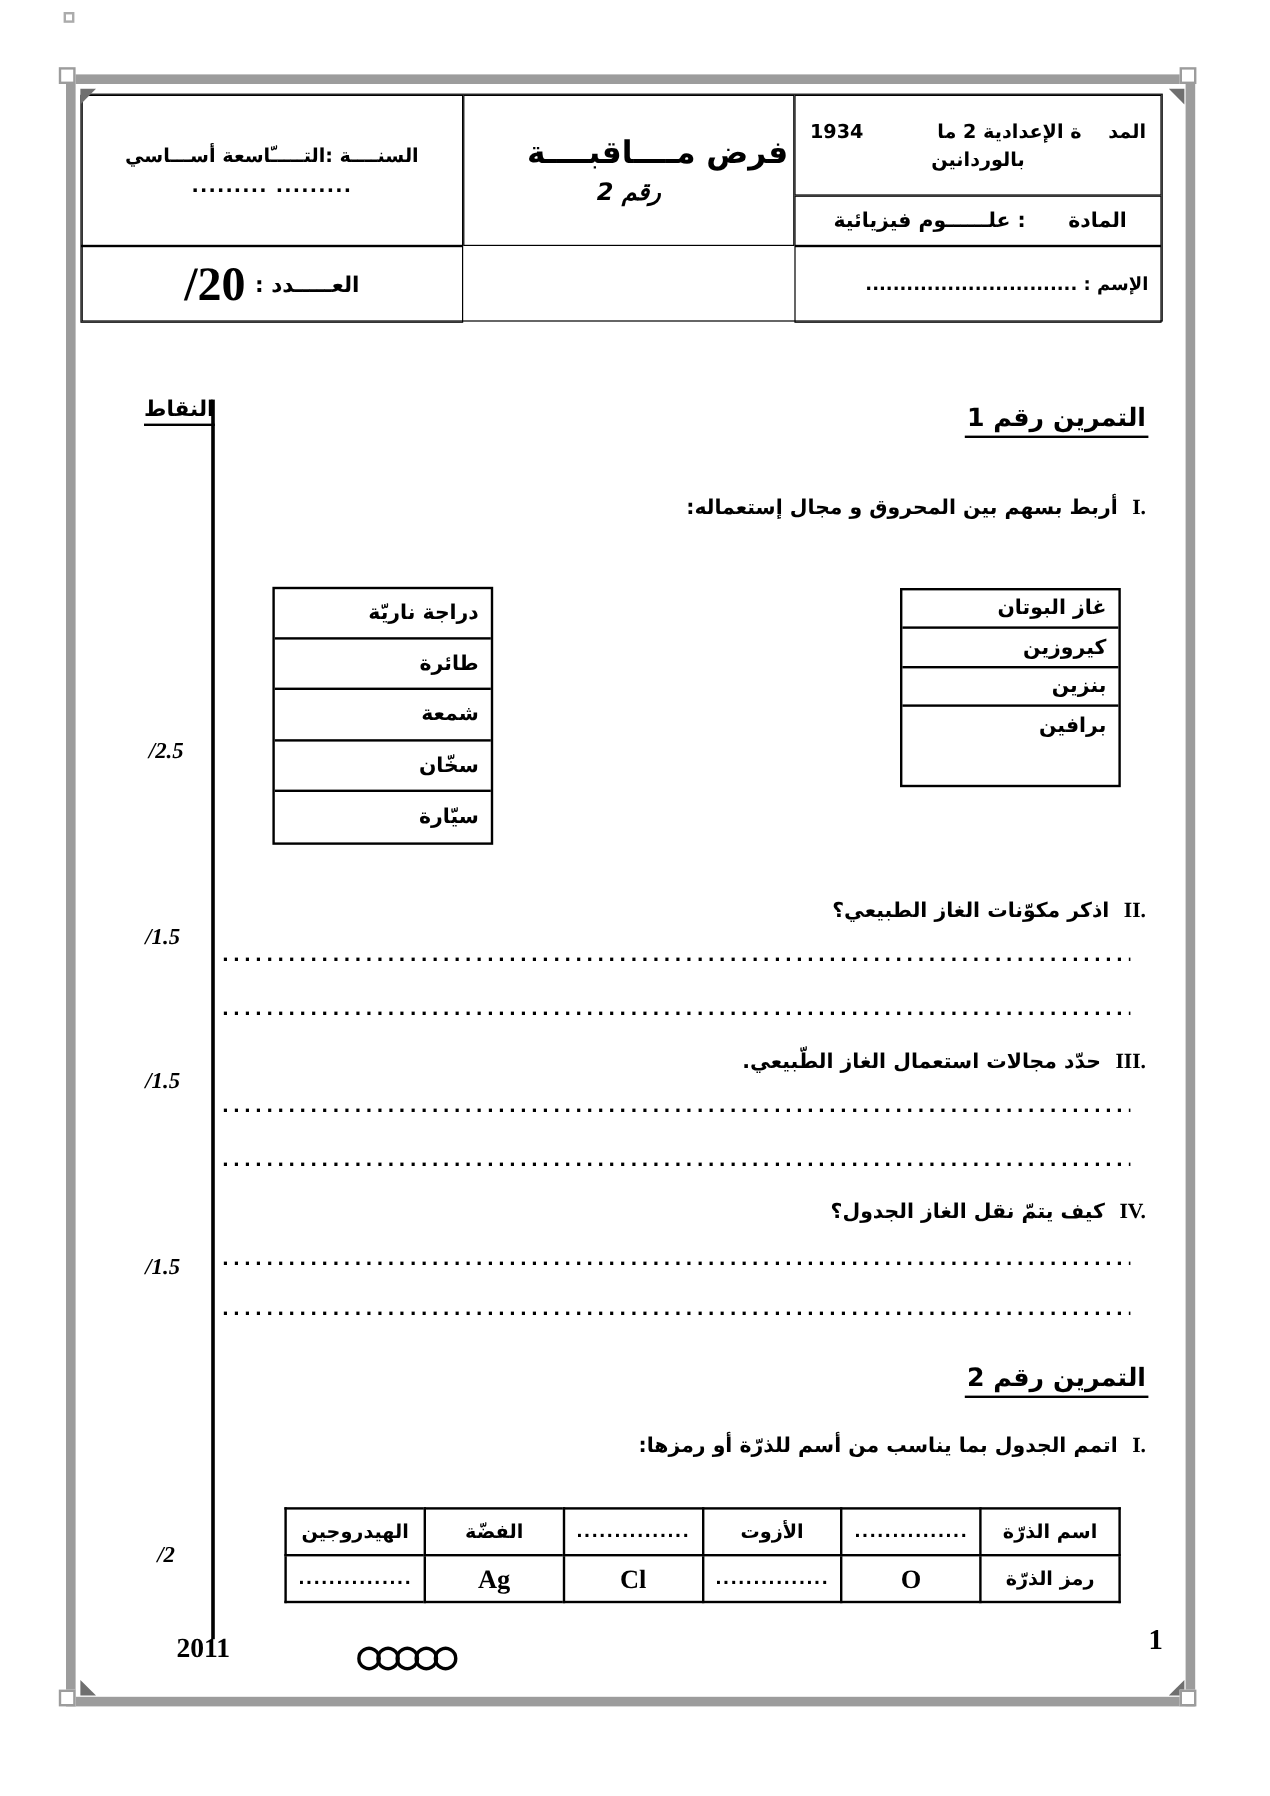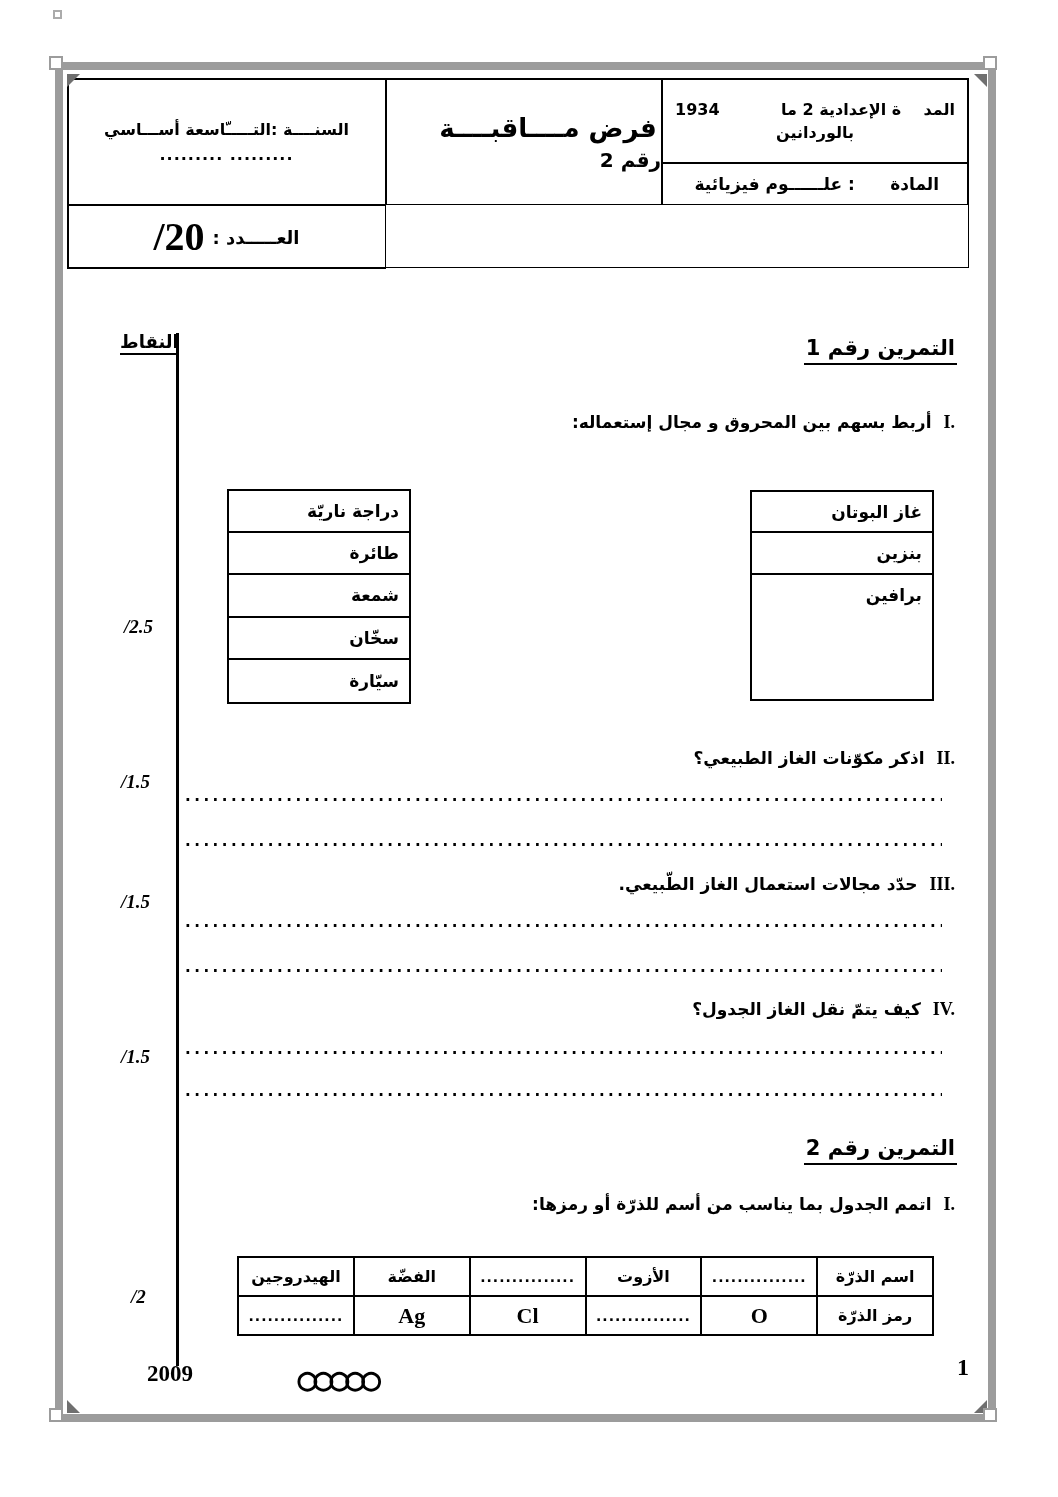--- a/index.html
+++ b/index.html
@@ -28,21 +28,21 @@
     grid-template-columns:306px 276px 319px;
     grid-template-rows:84px 42px 64px;
     border:1px solid #000;
   }
   .hcell { border:1px solid #000; display:flex; flex-direction:column; justify-content:center; font-weight:bold; }
   .school-line1 { display:flex; direction:rtl; justify-content:space-between; padding:0 12px; font-size:16px; }
   .school-city  { text-align:center; font-size:16px; margin-top:4px; }
   .subject { text-align:right; padding-right:28px; font-size:17px; }
   .fieldline { text-align:right; padding-right:10px; font-size:15px; }
   .ttl1 { text-align:center; font-size:26px; letter-spacing:1px;padding-left:48px; }
-  .ttl2 { font-size:20px; margin-top:5px; }
+  .ttl2 { text-align:center; font-size:20px; margin-top:5px;font-style:italic; }
   .yearline { text-align:center; font-size:16px; }
   .yeardots { text-align:center; font-size:16px; margin-top:6px; letter-spacing:1px; }
   .gradewrap { display:flex; direction:rtl; justify-content:center; align-items:center; gap:8px; }
   .gradelabel { font-size:18px; }
   .gradenum { direction:ltr; unicode-bidi:isolate; font-family:"Liberation Serif", serif; font-size:40px; line-height:1; font-weight:bold; }
 
   
   .points-label { position:absolute; left:120px; top:331px; font-size:18px; font-weight:bold; direction:rtl; border-bottom:2px solid #000; padding-bottom:1px; }
   .vline { position:absolute; left:176px; top:333px; width:3px; height:1033px; background:#000; }
   .mark { position:absolute; font-family:"Liberation Serif", serif; font-style:italic; font-weight:bold; font-size:19px; direction:ltr; }
@@ -95,20 +95,23 @@
     <div class="hcell" style="grid-column:1;grid-row:1;">
       <div class="school-line1">
         <span class="pre ar">المد    ة الإعدادية 2 ما</span>
         <span>1934</span>
       </div>
       <div class="school-city ar">بالوردانين</div>
     </div>
     <div class="hcell" style="grid-column:1;grid-row:2;">
       <div class="subject pre ar">المادة      : علــــــوم فيزيائية</div>
     </div>
+    <div class="hcell" style="grid-column:1;grid-row:3;">
+      <div class="fieldline ar">الإسم : ...............................</div>
+    </div>
     <div class="hcell" style="grid-column:2;grid-row:1 / span 2;">
       <div class="ttl1 ar">فرض مــــاقبــــة</div>
       <div class="ttl2 ar">رقم 2</div>
     </div>
     <div class="hcell" style="grid-column:3;grid-row:1 / span 2;">
       <div class="yearline ar">السنــــة :التـــــّاسعة أســـاسي</div>
       <div class="yeardots">......... .........</div>
     </div>
     <div class="hcell" style="grid-column:3;grid-row:3;">
       <div class="gradewrap">
@@ -134,22 +137,23 @@
   </div>
 
   <div class="mbox" style="left:227px;top:489px;width:184px;height:215px;">
     <div class="mrow">دراجة ناريّة</div>
     <div class="mrow">طائرة</div>
     <div class="mrow">شمعة</div>
     <div class="mrow">سخّان</div>
     <div class="mrow">سيّارة</div>
   </div>
 
-  <div class="mbox" style="left:750px;top:490px;width:184px;height:211px;">
+  <div class="mbox" style="left:750px;top:490px;width:184px;height:166px;">
     <div class="mrow">غاز البوتان</div>
+    <div class="mrow">كيروزين</div>
     <div class="mrow">بنزين</div>
     <div class="mrow">برافين</div>
   </div>
 
   <div class="qrow" style="right:103px;top:748px;">
     <span class="roman">II.</span>
     <span class="qtext">اذكر مكوّنات الغاز الطبيعي؟</span>
   </div>
   <div class="dotline" style="top:789px;">......................................................................................................................................................</div>
   <div class="dotline" style="top:834px;">......................................................................................................................................................</div>
@@ -189,17 +193,17 @@
       <td class="ar">رمز الذرّة</td>
       <td class="latin">O</td>
       <td class="dotcell">...............</td>
       <td class="latin">Cl</td>
       <td class="latin">Ag</td>
       <td class="dotcell">...............</td>
     </tr>
   </tbody>
     </table>
 
-  <div class="f-year">2009</div>
+  <div class="f-year">2011</div>
   <div class="f-orn">○○○○○</div>
   <div class="f-page">1</div>
 
 </div>
 
 </body></html>

